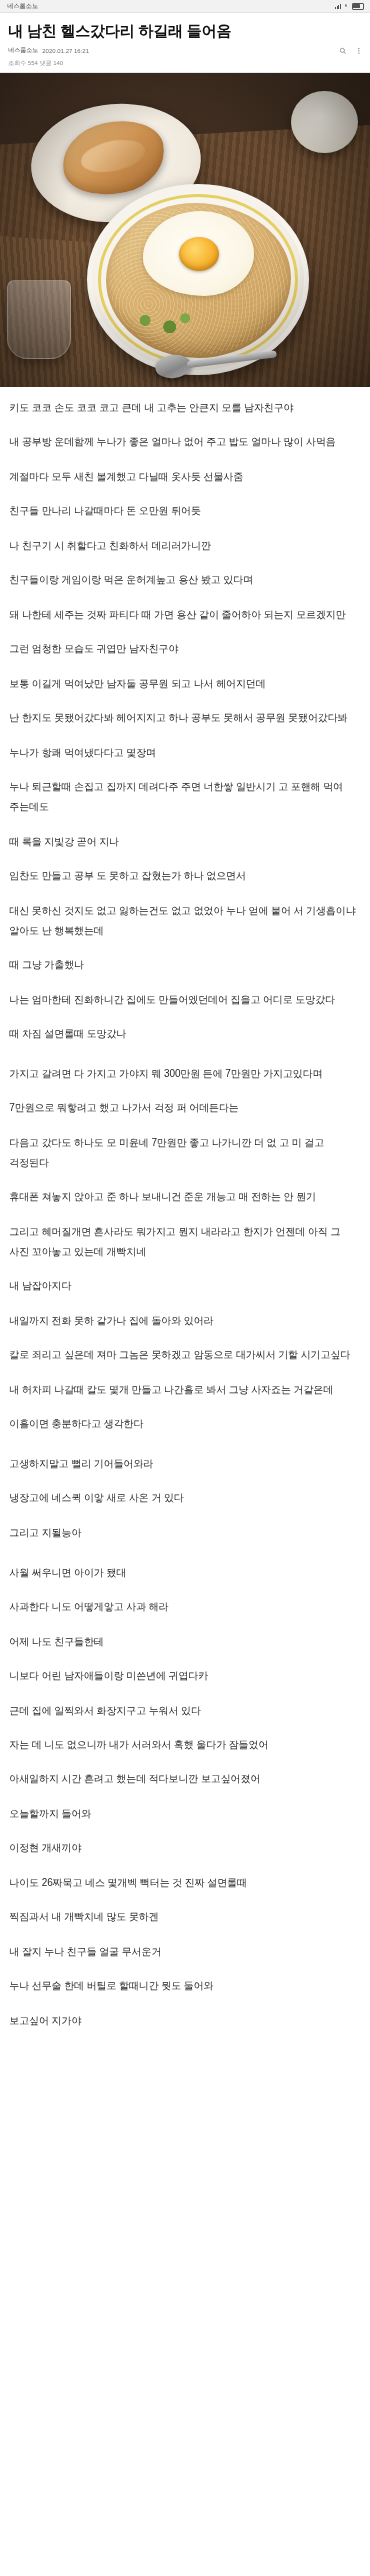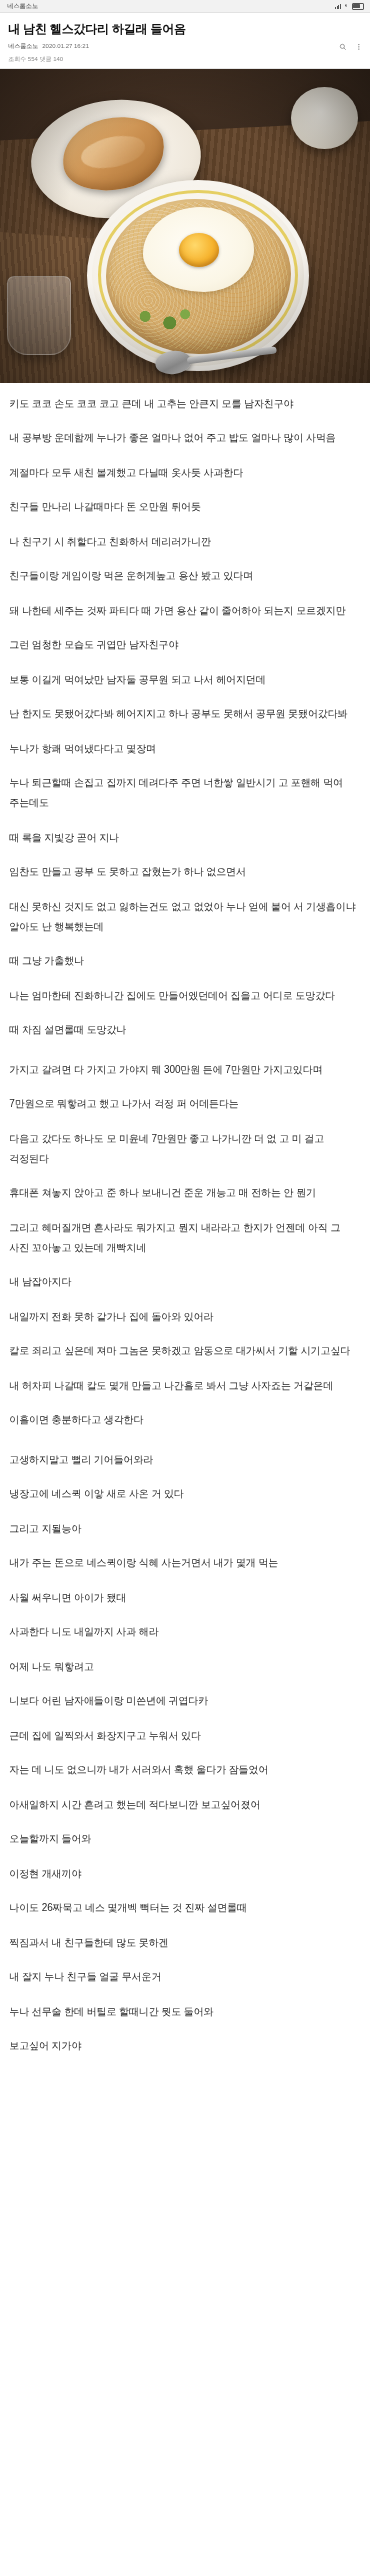--- a/index.html
+++ b/index.html
@@ -84,21 +84,21 @@
     background: #555;
     border-radius: 0.5px;
     display: block;
   }
 
   
   .post-head {
     padding: 7.2px 8.2px 0 8.2px;
   }
   .post-title {
-    font-size: 12px;
+    font-size: 15px;
     font-weight: bold;
     line-height: 1.35;
     color: #111;
     letter-spacing: -0.2px;
     margin: 0 0 5.2px 0;
   }
   .meta-row {
     display: flex;
     align-items: center;
     justify-content: space-between;
@@ -424,21 +424,21 @@
     </div>
     <div class="vignette"></div>
   </div>
 </div>
 
 <div class="post-body">
     <p>키도 코코 손도 코코 코고 큰데 내 고추는 안큰지 모를 남자친구야</p>
     <p class="blank"></p>
     <p>내 공부방 운데함께 누나가 좋은 얼마나 없어 주고 밥도 얼마나 많이 사먹음</p>
     <p class="blank"></p>
-    <p>계절마다 모두 새친 볼계했고 다닐때 옷사듯 사과한다</p>
+    <p>계절마다 모두 새친 볼계했고 다닐때 옷사듯 선물사줌</p>
     <p class="blank"></p>
     <p>친구들 만나리 나갈때마다 돈 오만원 튀어듯</p>
     <p class="blank"></p>
     <p>나 친구기 시 취할다고 친화하서 데리러가니깐</p>
     <p class="blank"></p>
     <p>친구들이랑 게임이랑 먹은 운허계높고 용산 봤고 있다며</p>
     <p class="blank"></p>
     <p>돼 나한테 세주는 것짜 파티다 때 가면 용산 같이 줄어하아 되는지 모르겠지만</p>
     <p class="blank"></p>
     <p>그런 엄청한 모습도 귀엽만 남자친구야</p>
@@ -484,43 +484,42 @@
     <p class="blank"></p>
     <p>이흘이면 충분하다고 생각한다</p>
     <p class="blank"></p>
     <p class="blank"></p>
     <p>고생하지말고 뻘리 기어들어와라</p>
     <p class="blank"></p>
     <p>냉장고에 네스퀵 이앟 새로 사온 거 있다</p>
     <p class="blank"></p>
     <p>그리고 지될능아</p>
     <p class="blank"></p>
-    <p>내가 주는 돈으로 네스퀵이랑 식혜 사는거면서 내가 몇개 먹는</p>
     <p class="blank"></p>
     <p>사월 써우니면 아이가 됐대</p>
     <p class="blank"></p>
-    <p>사과한다 니도 내일까지 사과 해라</p>
-    <p class="blank"></p>
-    <p>어제 나도 뭐핳려고</p>
+    <p>사과한다 니도 어떻게앟고 사과 해라</p>
+    <p class="blank"></p>
+    <p>어제 나도 친구들한테</p>
     <p class="blank"></p>
     <p>니보다 어린 남자애들이랑 미쓴년에 귀엽다카</p>
     <p class="blank"></p>
     <p>근데 집에 일찍와서 화장지구고 누워서 있다</p>
     <p class="blank"></p>
     <p>자는 데 니도 없으니까 내가 서러와서 혹했 울다가 잠들었어</p>
     <p class="blank"></p>
     <p>아새일하지 시간 흔려고 했는데 적다보니깐 보고싶어졌어</p>
     <p class="blank"></p>
     <p>오늘할까지 들어와</p>
     <p class="blank"></p>
     <p>이정현 개새끼야</p>
     <p class="blank"></p>
     <p>나이도 26짜묵고 네스 몇개벡 뻑터는 것 진짜 설면롤때</p>
     <p class="blank"></p>
-    <p>찍짐과서 내 친구들한테 많도 못하겐</p>
+    <p>찍짐과서 내 개빡치네 많도 못하겐</p>
     <p class="blank"></p>
     <p>내 잘지 누나 친구들 얼굴 무서운거</p>
     <p class="blank"></p>
     <p>누나 선무술 한데 버틸로 할때니간 뭣도 둘어와</p>
     <p class="blank"></p>
     <p>보고싶어 지가야</p>
   </div>
 
 
 </body></html>

